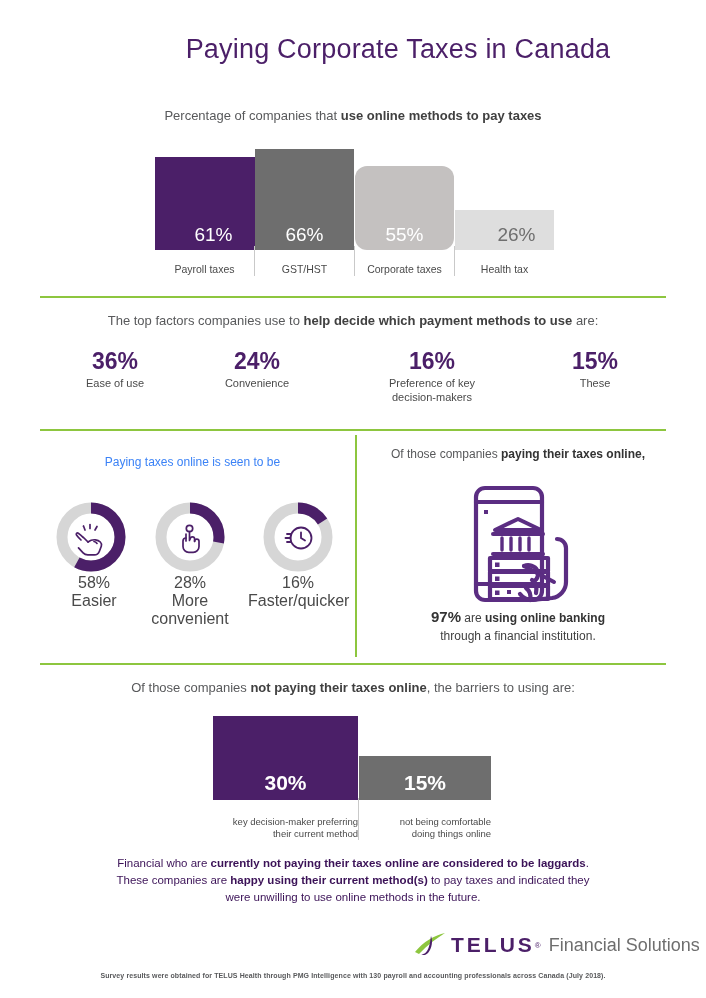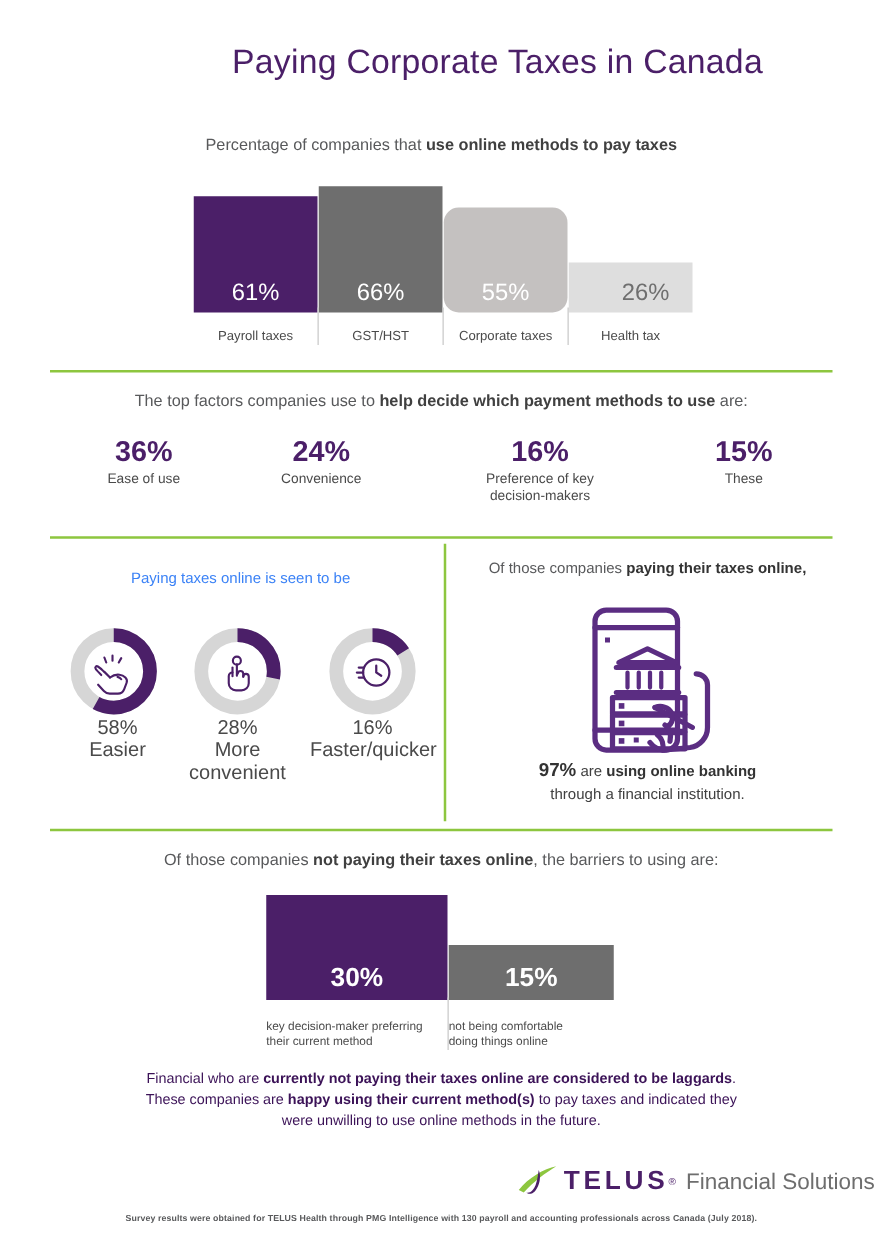--- a/index.html
+++ b/index.html
@@ -64,21 +64,21 @@
   .phone-head b{color:#333;font-weight:bold;}
   .phone-foot{position:absolute;left:370px;top:608px;width:296px;text-align:center;font-size:12px;color:#404040;line-height:18px;}
   .phone-foot .big{font-size:15px;font-weight:bold;color:#333;}
   .phone-foot b{font-weight:bold;color:#333;}
 
   
   .barriers{position:absolute;left:213px;top:715px;width:280px;height:125px;}
   .b-col{position:absolute;bottom:40px;}
   .b-bar{position:relative;width:100%;}
   .b-bar .val{position:absolute;left:0;right:0;bottom:5px;text-align:center;font-size:21px;color:#fff;font-weight:700;}
-  .b-label{position:absolute;bottom:0;left:0;right:0;text-align:left;font-size:9.5px;color:#4a4a4a;line-height:12px;}
+  .b-label{position:absolute;bottom:0;left:0;right:0;text-align:right;font-size:9.5px;color:#4a4a4a;line-height:12px;}
 
   
   .conclusion{position:absolute;left:68px;top:855px;width:570px;text-align:center;
     font-size:11.5px;color:#3b1257;line-height:17px;font-weight:bold;}
   .conclusion .norm{font-weight:normal;}
 
   
   .logo{position:absolute;left:413px;top:932px;display:flex;align-items:center;}
   .logo .telus{font-size:21px;font-weight:bold;color:#4B1F68;letter-spacing:3px;margin-left:4px;}
   .logo .sup{font-size:8px;color:#4B1F68;vertical-align:super;}
@@ -95,21 +95,21 @@
 
   <div class="title">Paying Corporate Taxes in Canada</div>
 
   <div class="intro" style="top:108px;">
     <span>Percentage of companies that </span><b>use online methods to pay taxes</b>
   </div>
 
   <div class="barchart">
 
     <div class="bar-col" style="left:0px;width:99px;">
-      <div class="bar" style="height:93px;background:#4B1F68;">
+      <div class="bar" style="height:93px;background:#4B1F68;padding-left:18px;">
         <span class="val">61%</span>
       </div>
     </div>
     <div class="bar-label" style="position:absolute;bottom:0;left:0px;width:99px;">Payroll taxes</div>
 
     <div class="bar-col" style="left:100px;width:99px;">
       <div class="bar" style="height:101px;background:#6E6E6E;">
         <span class="val">66%</span>
       </div>
     </div>

